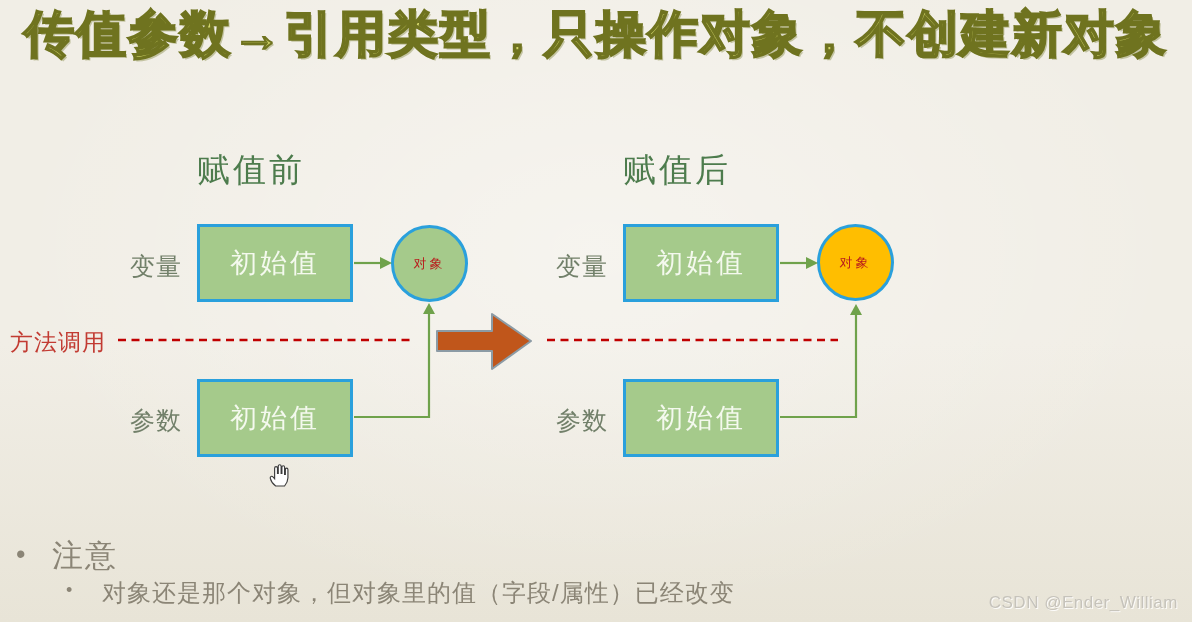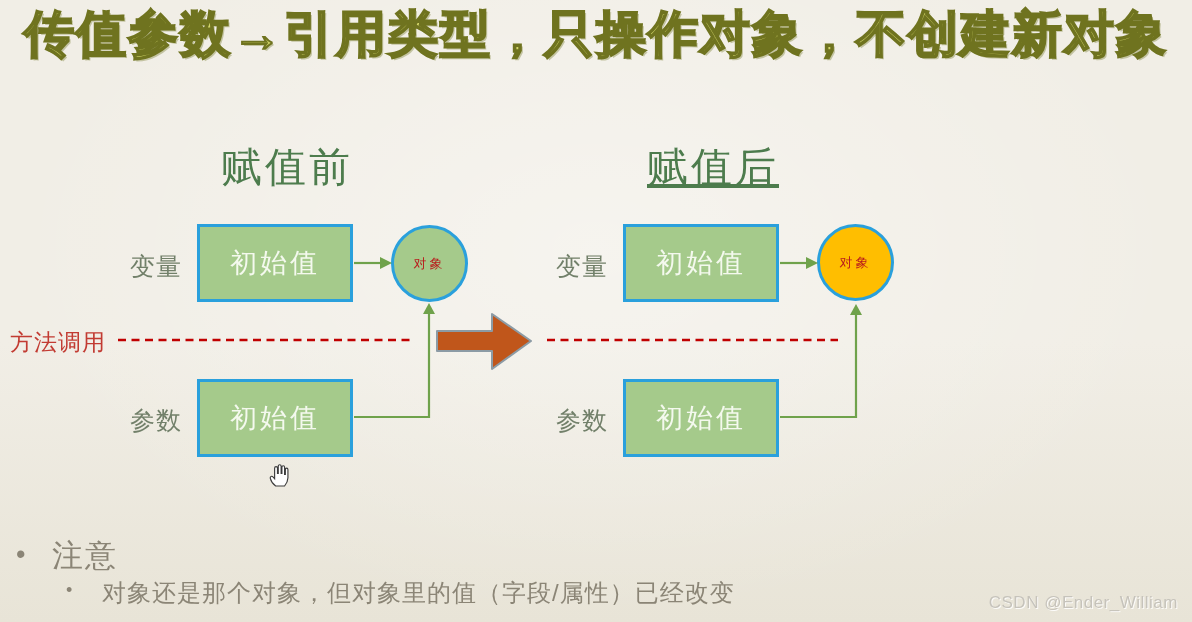--- a/index.html
+++ b/index.html
@@ -33,25 +33,25 @@
   }
   .title{
     position:absolute;left:24px;top:0;width:1184px;height:70px;
     line-height:68px;white-space:nowrap;
     font-size:50px;font-weight:800;letter-spacing:2px;
     color:var(--title-fill);
     -webkit-text-stroke:2px var(--title-outline);
     text-shadow:2px 2px 0 rgba(110,114,32,0.35);
   }
   .sec-heading{
-    position:absolute;top:140px;width:156px;
-    text-align:right;font-size:41px;letter-spacing:3px;
+    position:absolute;top:148px;width:156px;
+    text-align:left;font-size:33px;letter-spacing:3px;
     color:var(--heading-green);
   }
-  .h-before{left:197px;} .h-after{left:623px;text-decoration:underline;}
+  .h-before{left:197px;} .h-after{left:623px;}
   .row-label{
     position:absolute;width:64px;text-align:right;
     font-size:25px;letter-spacing:1px;color:var(--label-gray-green);
   }
   .rl-1{top:250px;} .rl-2{top:404px;}
   .rl-left{left:118px;} .rl-right{left:544px;}
   .val-box{
     position:absolute;width:156px;height:78px;
     background:var(--box-fill);
     border:3px solid var(--box-border);

